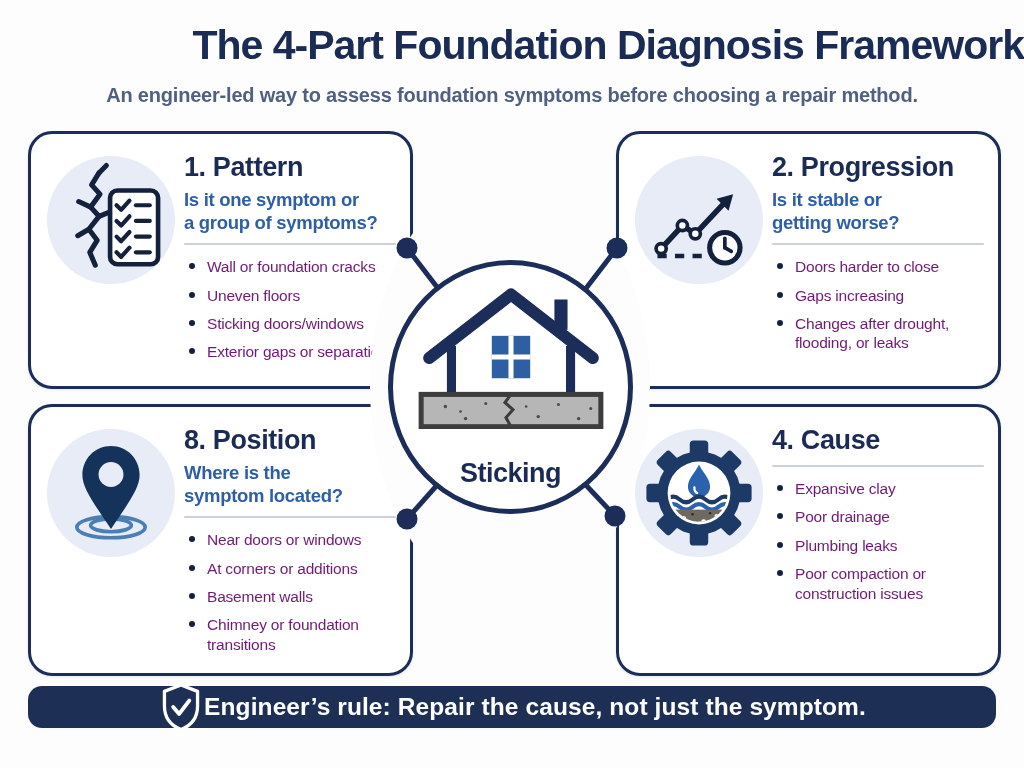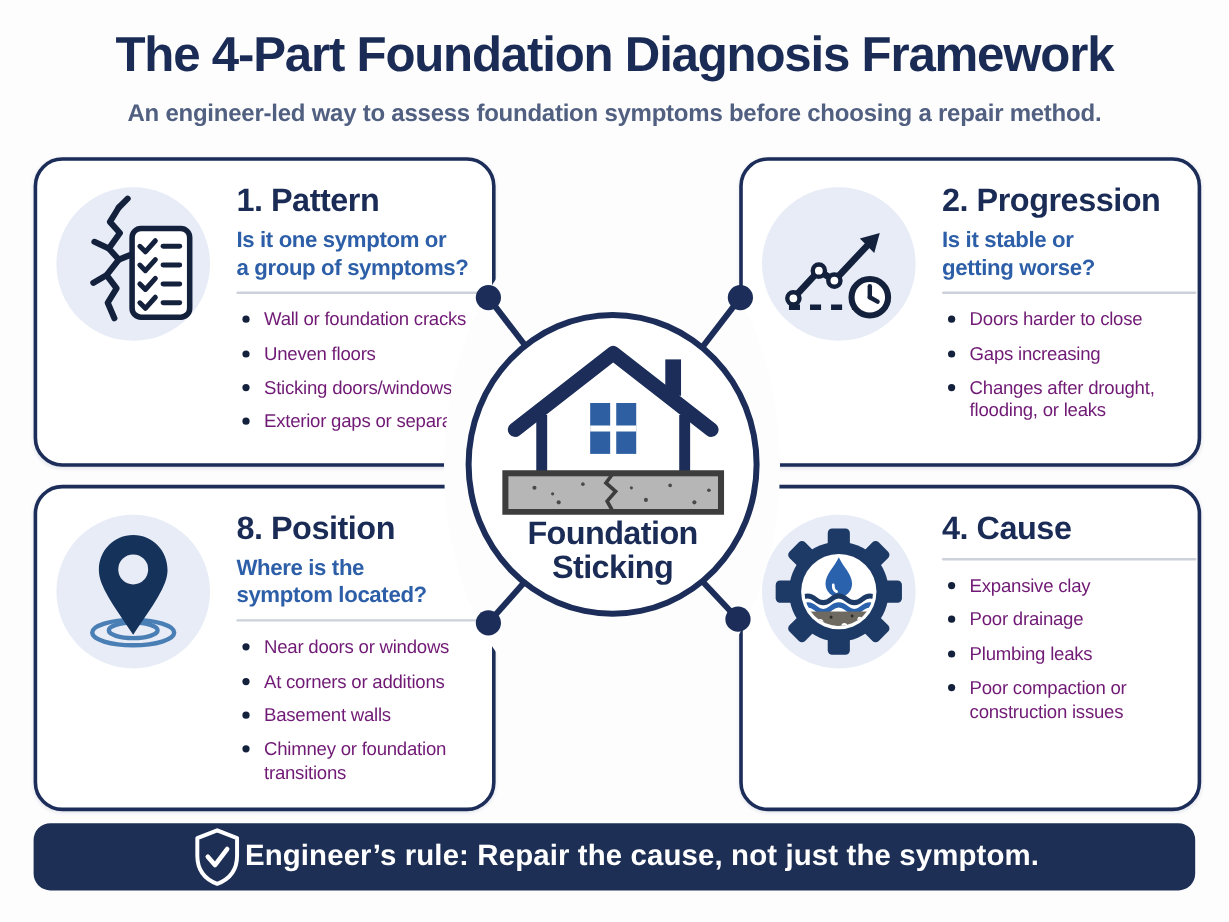--- a/index.html
+++ b/index.html
@@ -5,21 +5,21 @@
   html,body{margin:0;padding:0;}
   body{
     width:1024px;height:768px;overflow:hidden;
     font-family:"Liberation Sans","DejaVu Sans",sans-serif;
     background:#ffffff;
   }
   .stage{position:absolute;left:0;top:0;width:1024px;height:768px;background:#fdfdfe;}
 
   
   .title{
-    position:absolute;top:22px;left:0;width:1024px;text-align:center;
+    position:absolute;top:22px;left:0;width:1024px;text-align:right;
     font-size:41px;font-weight:bold;color:#1a2b55;letter-spacing:-1px;
   }
   .subtitle{
     position:absolute;top:84px;left:0;width:1024px;text-align:center;
     font-size:20px;font-weight:600;color:#516081;letter-spacing:-0.2px;
   }
 
   
   .card{
     position:absolute;background:#ffffff;border:3.5px solid #1b2d58;border-radius:24px;
@@ -27,21 +27,21 @@
   }
   .card-tl{left:28px;top:131px;width:379px;height:252px;}
   .card-tr{left:616px;top:131px;width:379px;height:252px;}
   .card-bl{left:28px;top:404px;width:379px;height:266px;}
   .card-br{left:616px;top:404px;width:379px;height:266px;}
 
   .icon-circle{
     position:absolute;left:16px;top:22px;width:128px;height:128px;border-radius:50%;
     background:#e7ecf7;display:flex;align-items:center;justify-content:center;
   }
-  .card-text{position:absolute;left:166px;top:18px;width:212px;}
+  .card-text{position:absolute;left:153px;top:18px;width:212px;}
   .card-heading{font-size:27px;font-weight:bold;color:#1a2b55;letter-spacing:-0.4px;}
   .card-question{margin-top:5px;font-size:18.5px;font-weight:bold;color:#2d5fa8;line-height:1.25;letter-spacing:-0.3px;white-space:nowrap;}
   .divider{margin-top:9px;height:2px;background:#ccd1da;border-radius:1px;width:212px;}
   ul.bullets{list-style:none;margin:12px 0 0 0;padding:0;}
   ul.bullets li{
     position:relative;padding-left:23px;margin-bottom:9px;
     font-size:15.5px;color:#701a75;line-height:1.25;max-width:225px;letter-spacing:-0.2px;
   }
   .bullet-dot{position:absolute;left:5px;top:6px;width:6px;height:6px;border-radius:50%;background:#14213d;}
 
@@ -58,21 +58,21 @@
     background:#ffffff;border:5px solid #1b2d58;z-index:4;
     display:flex;flex-direction:column;align-items:center;box-sizing:border-box;
   }
   .center-label{
     text-align:center;font-size:27px;font-weight:bold;color:#1a2b55;
     line-height:1.08;letter-spacing:-0.5px;margin-top:1px;
   }
 
   
   .banner{
-    position:absolute;left:28px;top:686px;width:968px;height:56px;border-radius:14px;
+    position:absolute;left:28px;top:686px;width:968px;height:42px;border-radius:14px;
     background:#1d2f55;display:flex;align-items:center;justify-content:center;z-index:2;
   }
   .banner-text{color:#ffffff;font-size:24.5px;font-weight:bold;letter-spacing:0.1px;}
   svg{display:block;}
 </style>
 </head>
 <body>
 
 <div class="stage">
 
@@ -262,21 +262,21 @@
           <circle cx="80" cy="125" r="1.5"></circle>
         <circle cx="132" cy="138" r="1.7"></circle>
           <circle cx="152" cy="126" r="1.5"></circle>
           <circle cx="172" cy="140" r="1.7"></circle>
         <circle cx="55" cy="133" r="1.3"></circle>
           <circle cx="120" cy="128" r="1.3"></circle>
           <circle cx="184" cy="130" r="1.5"></circle>
       </g>
     </svg>
     <div class="center-label">
-      <span>Foundation</span><br>
+      <br>
       <span>Sticking</span>
     </div>
   </div>
 
   <div class="banner">
     <svg width="46" height="52" viewBox="0 0 50 56">
       <path d="M25,4 L43,11 V27 C43,40.5 35.5,48.5 25,52.5 C14.5,48.5 7,40.5 7,27 V11 Z" stroke="#ffffff" stroke-width="3.6" fill="none" stroke-linejoin="round"></path>
       <path d="M16.5,28 l6.5,7.5 L34,21" stroke="#ffffff" stroke-width="4.2" fill="none" stroke-linecap="round" stroke-linejoin="round"></path>
     </svg>
     <div class="banner-text">Engineer’s rule: Repair the cause, not just the symptom.</div>

